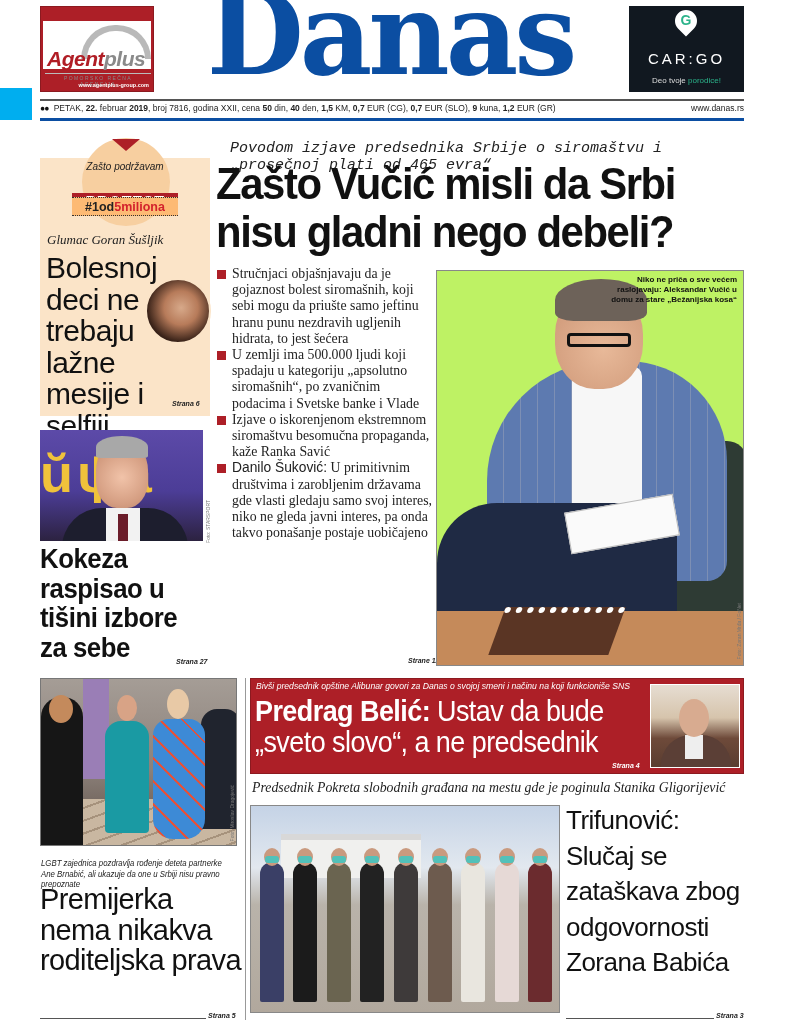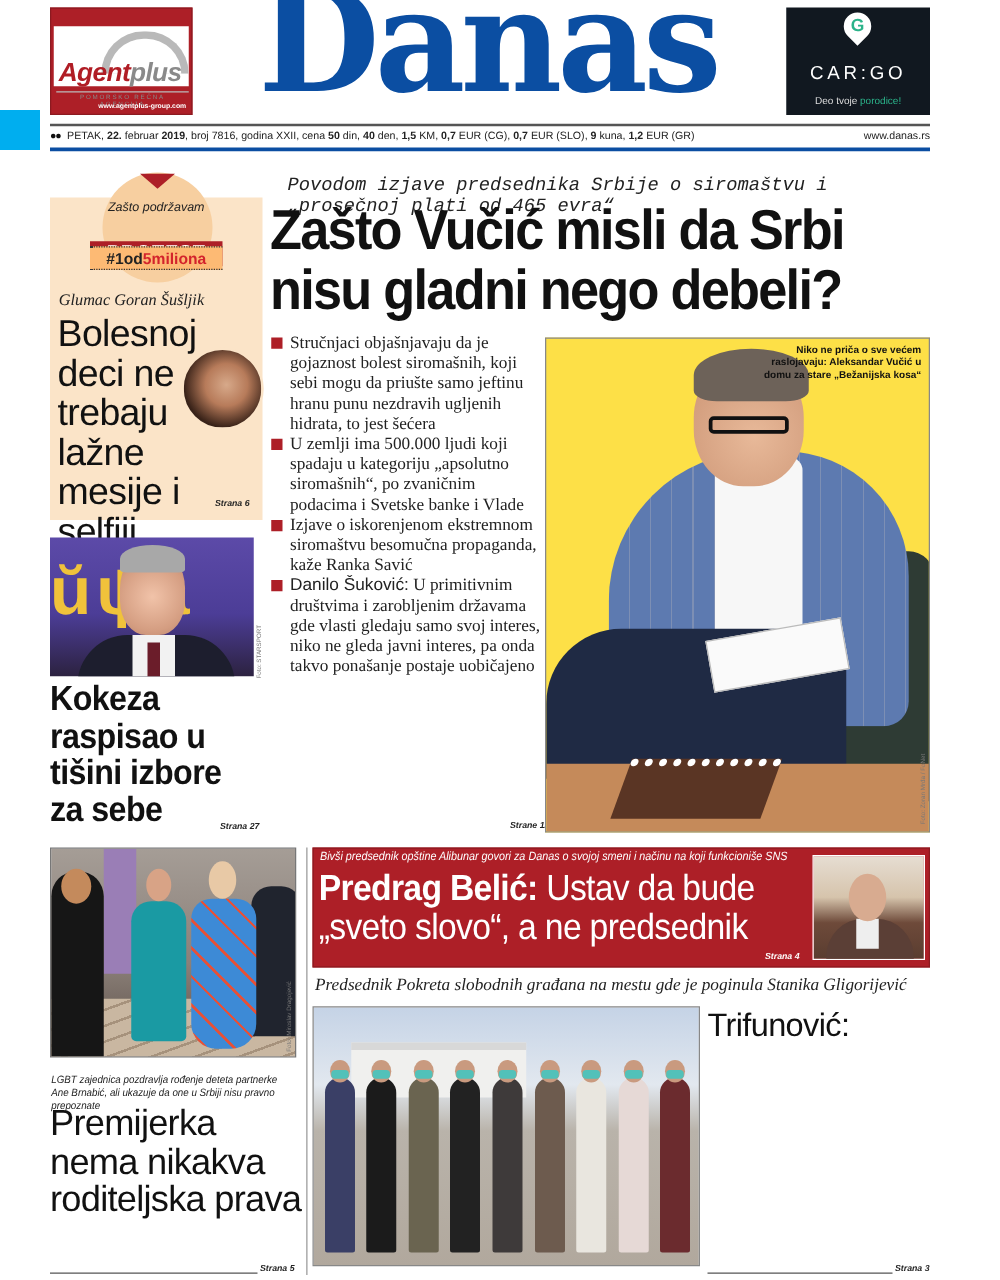--- a/index.html
+++ b/index.html
@@ -63,21 +63,21 @@
   .main-title { left: 216px; top: 160px; width: 540px; font-family: "Liberation Sans", sans-serif; font-weight: bold; font-size: 45px; line-height: 48px; letter-spacing: -1.5px; color: #111; transform: scaleX(0.93); transform-origin: left top; }
 
   
   .bullets { left: 216px; top: 266px; width: 220px; font-family: "Liberation Serif", serif; font-size: 13.8px; line-height: 16.2px; color: #222; list-style: none; }
   .bullets li { position: relative; padding-left: 16px; }
   .bullets li::before { content: ""; position: absolute; left: 1px; top: 4px; width: 9px; height: 9px; background: #ad1f27; }
   .bullets .lead { font-family: "Liberation Sans", sans-serif; font-weight: normal; }
   .strana-main { left: 408px; top: 657px; }
 
   
-  .main-photo { left: 436px; top: 270px; width: 308px; height: 396px; background: #fde047; border: 1px solid #888; overflow: hidden; padding-left: 44px; }
+  .main-photo { left: 436px; top: 270px; width: 308px; height: 396px; background: #bef264; border: 1px solid #888; overflow: hidden; padding-left: 44px; }
   .main-photo .chair { position: absolute; left: 60px; top: 170px; width: 250px; height: 200px; background: #2e3b34; border-radius: 40px 20px 0 0; }
   .main-photo .jacket { position: absolute; left: 50px; top: 90px; width: 240px; height: 220px; border-radius: 120px 100px 20px 20px; background: repeating-linear-gradient(90deg, #5d7ab0 0 16px, #7d8fb4 16px 17px), #6682b6; }
   .main-photo .shirt { position: absolute; left: 135px; top: 95px; width: 70px; height: 160px; background: #f7f7f7; border-radius: 10px; }
   .main-photo .head { position: absolute; left: 118px; top: 18px; width: 88px; height: 100px; border-radius: 45% 45% 45% 45%; background: radial-gradient(circle at 55% 60%, #e8b999 0%, #d39e7e 70%, #b8836a 100%); }
   .main-photo .hair { position: absolute; left: 118px; top: 8px; width: 92px; height: 42px; border-radius: 50% 50% 20% 20%; background: #6d6259; }
   .main-photo .glasses { position: absolute; left: 130px; top: 62px; width: 64px; height: 14px; border: 3px solid #111; border-radius: 4px; }
   .main-photo .book { position: absolute; left: 130px; top: 232px; width: 110px; height: 42px; background: #fafafa; border: 1px solid #bbb; transform: rotate(-10deg); }
   .main-photo .legs { position: absolute; left: 0; top: 232px; width: 240px; height: 120px; background: #1f2a44; border-radius: 60px 20px 0 0; }
   .main-photo .table { position: absolute; left: 0; top: 340px; width: 308px; height: 60px; background: #c58a5a; }
   .main-photo .cake { position: absolute; left: 60px; top: 336px; width: 120px; height: 48px; background: #5a3524; transform: skewX(-20deg); border-top: 6px dotted #fff; }
@@ -259,15 +259,16 @@
     <div class="person" style="background:#222;"></div>
     <div class="person" style="background:#3e3a3a;"></div>
     <div class="person" style="background:#6d5b4e;"></div>
     <div class="person" style="background:#e9e6df;"></div>
     <div class="person" style="background:#e6d9d6;"></div>
     <div class="person" style="background:#6b2b2e;"></div>
   </div>
 </div>
 <div class="abs trif-title">
   <span class="lead">Trifunović:</span>
+  <span>Slučaj se zataškava zbog odgovornosti Zorana Babića</span>
 </div>
 <div class="abs rule-trif"></div>
 <div class="abs strana-sm trif-strana">Strana 3</div>
 
 </body></html>

